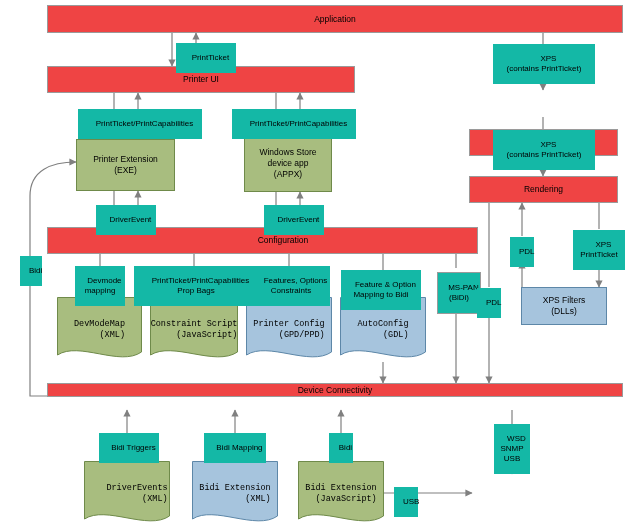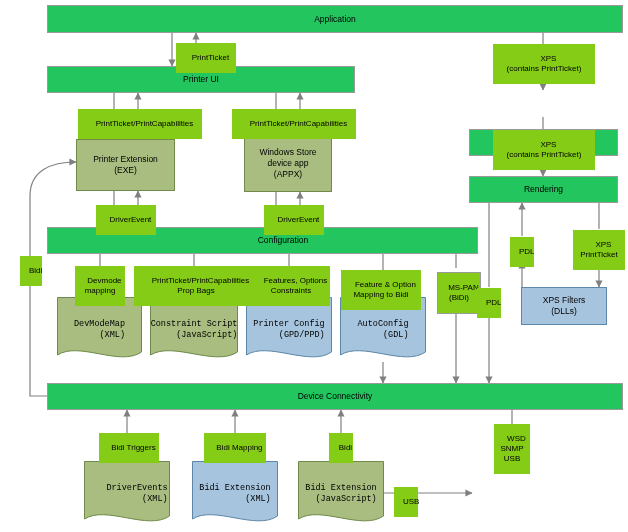--- a/index.html
+++ b/index.html
@@ -27,40 +27,40 @@
   }
   .green{
     background:#a8bd7f;
     border:1px solid #6f8a4a;
   }
   .blue{
     background:#a6c4dd;
     border:1px solid #5d87a8;
   }
   .plain{
-    background:#22c55e;
+    background:#ef4444;
     border:1px solid #9a9a9a;
   }
   .wave{
     position:absolute;
     box-sizing:border-box;
     font-size:8.5px;
     line-height:11px;
     text-align:right;
     display:flex;
     align-items:center;
     justify-content:center;
     font-family:Liberation Mono, monospace;
   }
   .lbl{
     position:absolute;
     font-size:8px;
     line-height:10px;
     text-align:center;
-    background:#84cc16;
+    background:#14b8a6;
     color:#000;
     white-space:pre;
   }
   .oval{
     position:absolute;
     box-sizing:border-box;
     border:1px solid #8a8a8a;
     border-radius:50%;
     background:#ffffff;
     display:flex;align-items:center;justify-content:center;
@@ -185,21 +185,21 @@
   </div>
 
   <div class="wave" style="left:340px;top:297px;width:86px;height:65px;">
     <svg width="86" height="65" style="position:absolute;left:0;top:0;">
       <path d="M0.5,0.5 L85.5,0.5 L85.5,55 C64,70 22,44 0.5,58 Z" fill="#a6c4dd" stroke="#5d87a8"></path>
     </svg>
     <span style="position:relative;white-space:pre;">AutoConfig
 (GDL)</span>
   </div>
 
-  <div class="box plain" style="left:47px;top:383px;width:576px;height:27px;">
+  <div class="box plain" style="left:47px;top:383px;width:576px;height:14px;">
     <span>Device Connectivity</span>
   </div>
 
   <div class="wave" style="left:84px;top:461px;width:106px;height:65px;">
     <svg width="86" height="65" style="position:absolute;left:0;top:0;">
       <path d="M0.5,0.5 L85.5,0.5 L85.5,55 C64,70 22,44 0.5,58 Z" fill="#a8bd7f" stroke="#6f8a4a"></path>
     </svg>
     <span style="position:relative;white-space:pre;">DriverEvents
 (XML)</span>
   </div>

